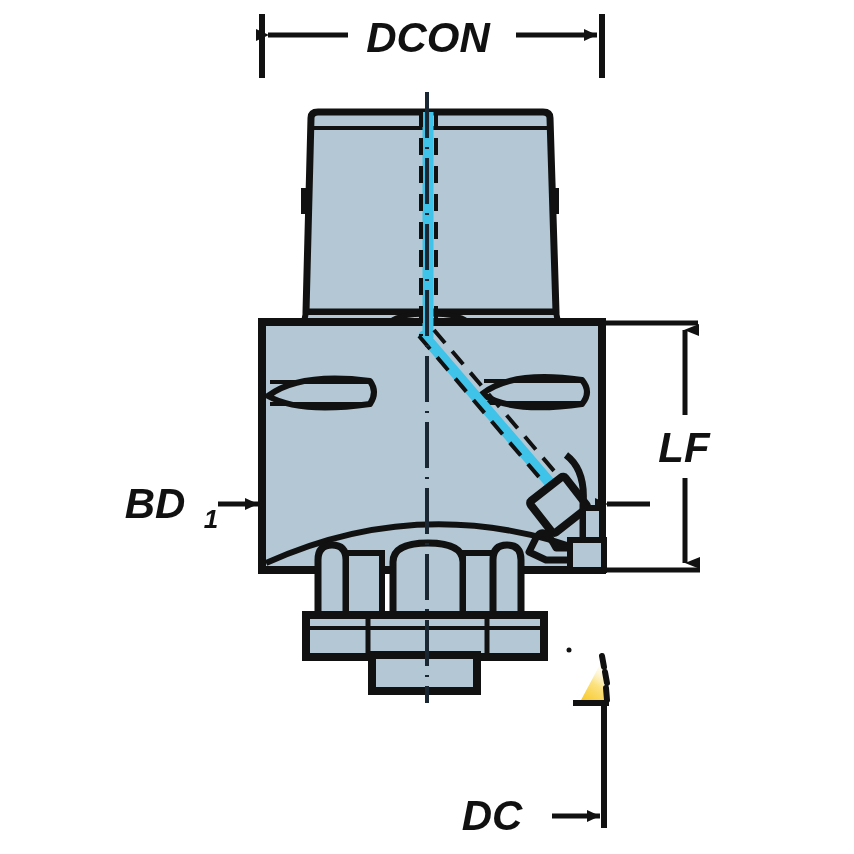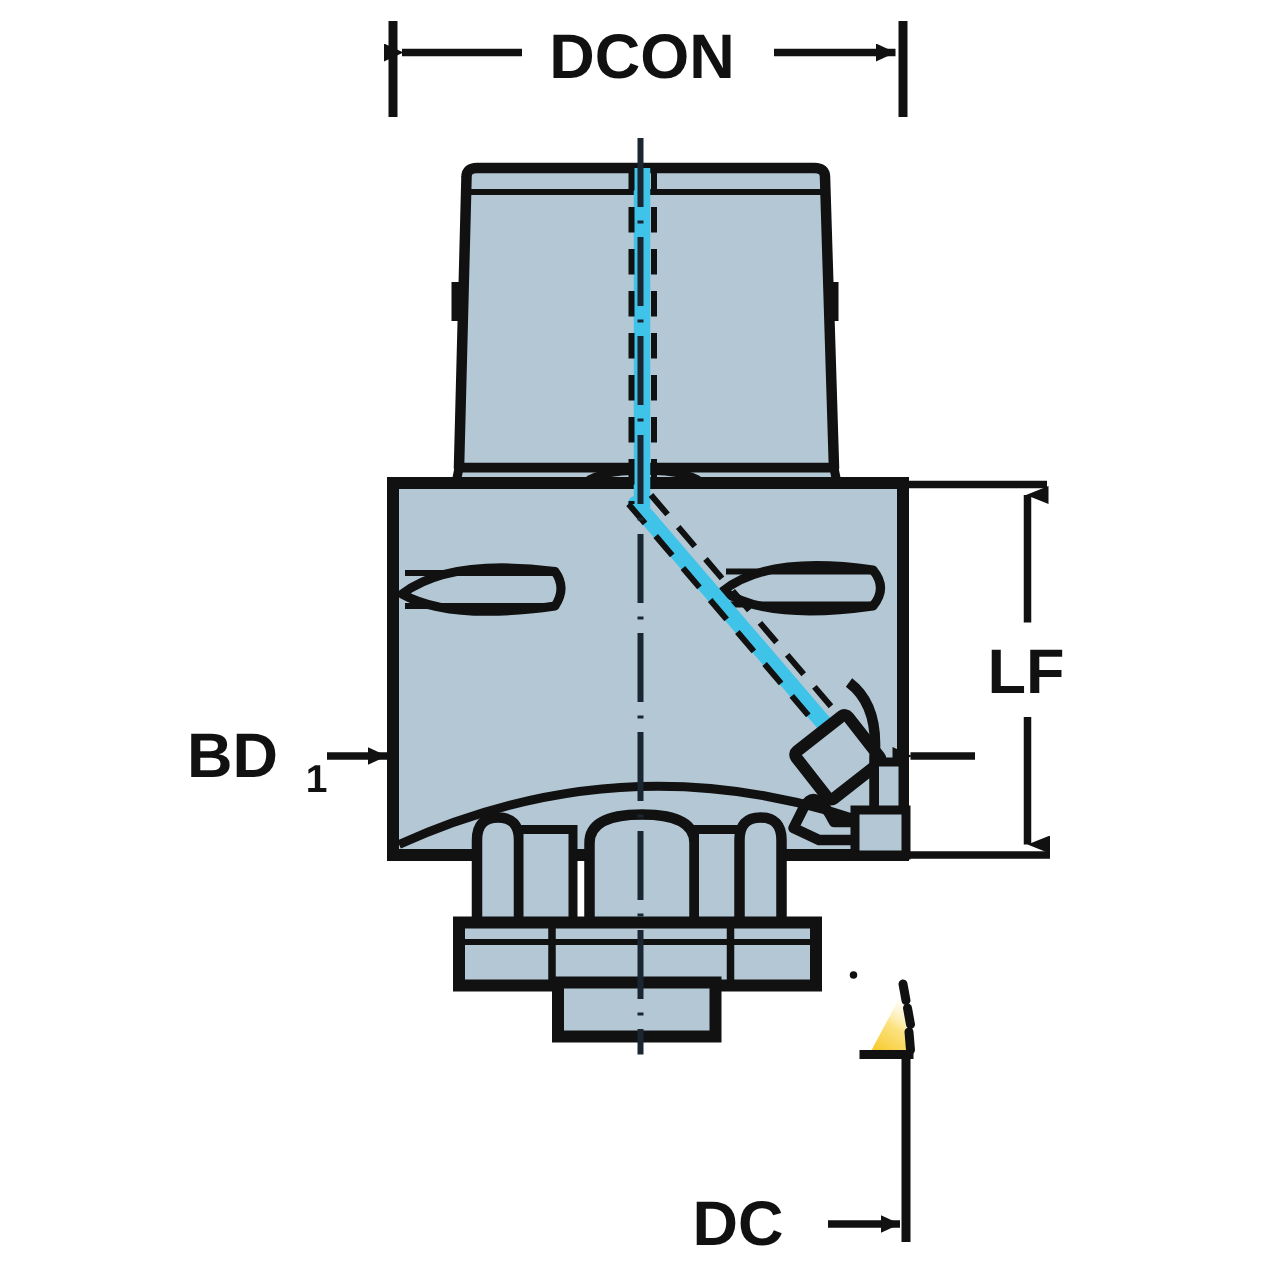--- a/index.html
+++ b/index.html
@@ -12,20 +12,21 @@
     width: 854px;
     height: 854px;
     font-family: "Liberation Sans", sans-serif;
     overflow: hidden;
   }
   #drawing-root {
     position: relative;
     width: 854px;
     height: 854px;
     background: #ffffff;
+    font-style: italic;
   }
   svg#tool-svg {
     display: block;
     width: 854px;
     height: 854px;
   }
   .dim-label {
     font-family: "Liberation Sans", sans-serif;
     font-weight: bold;
     fill: #111111;

